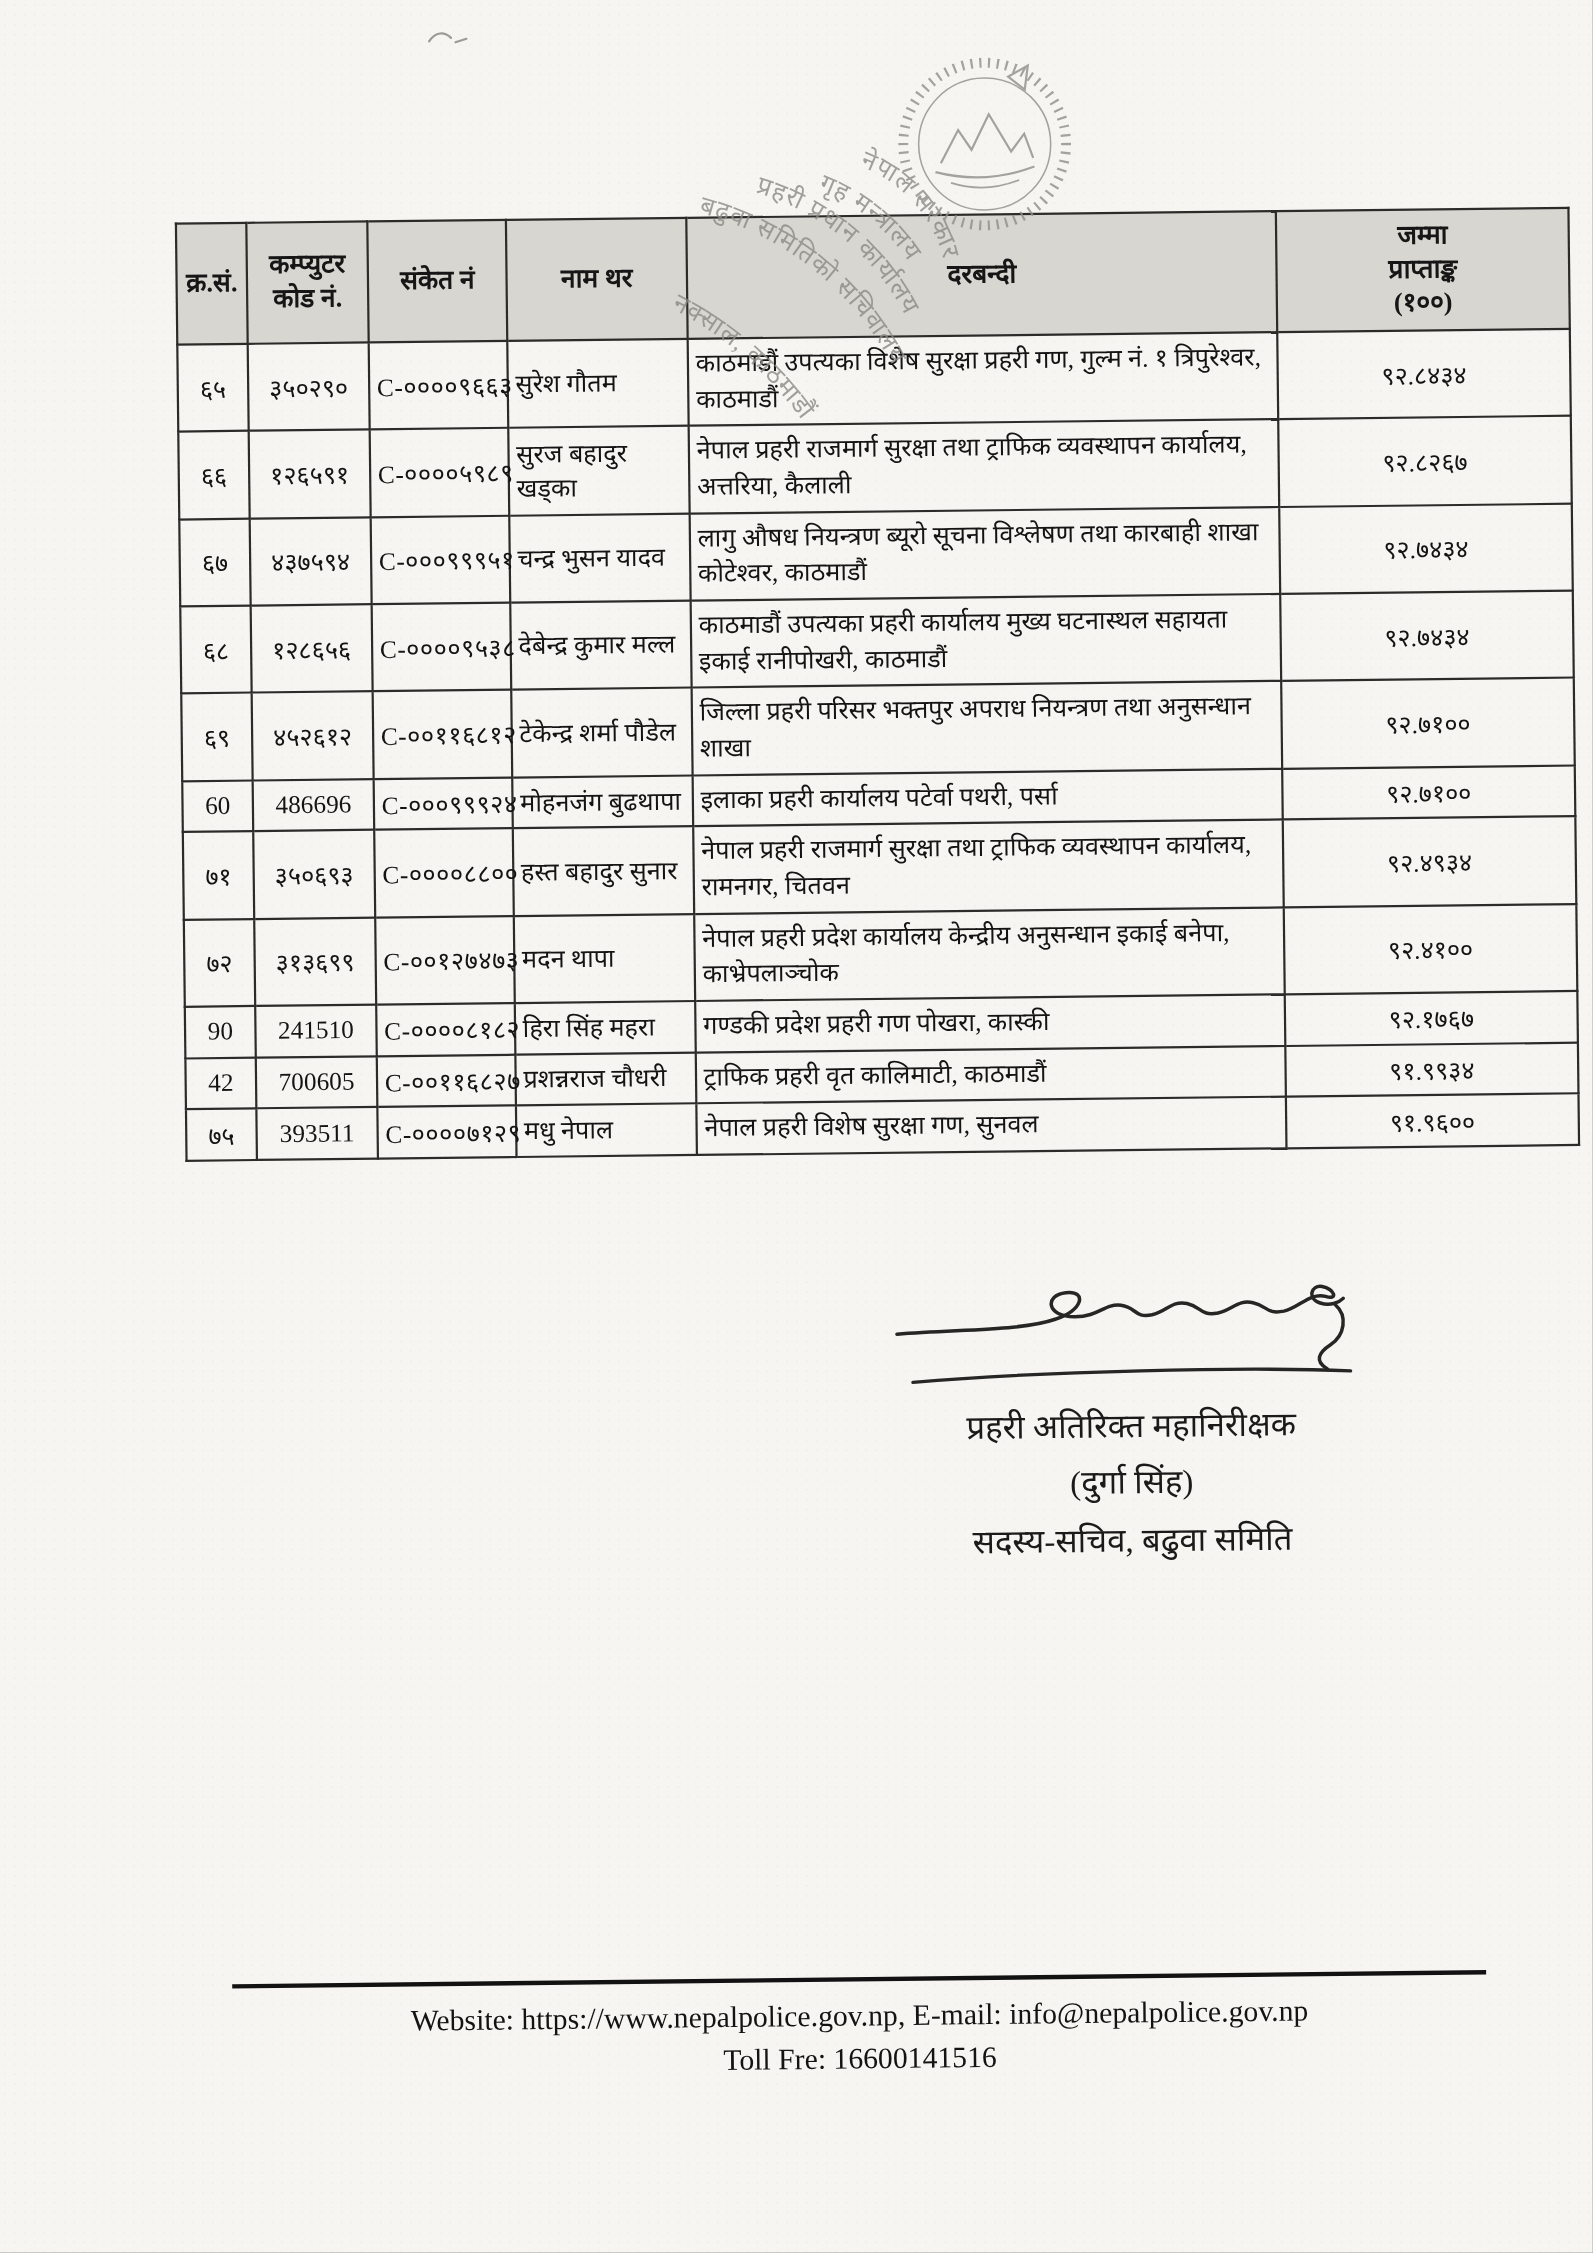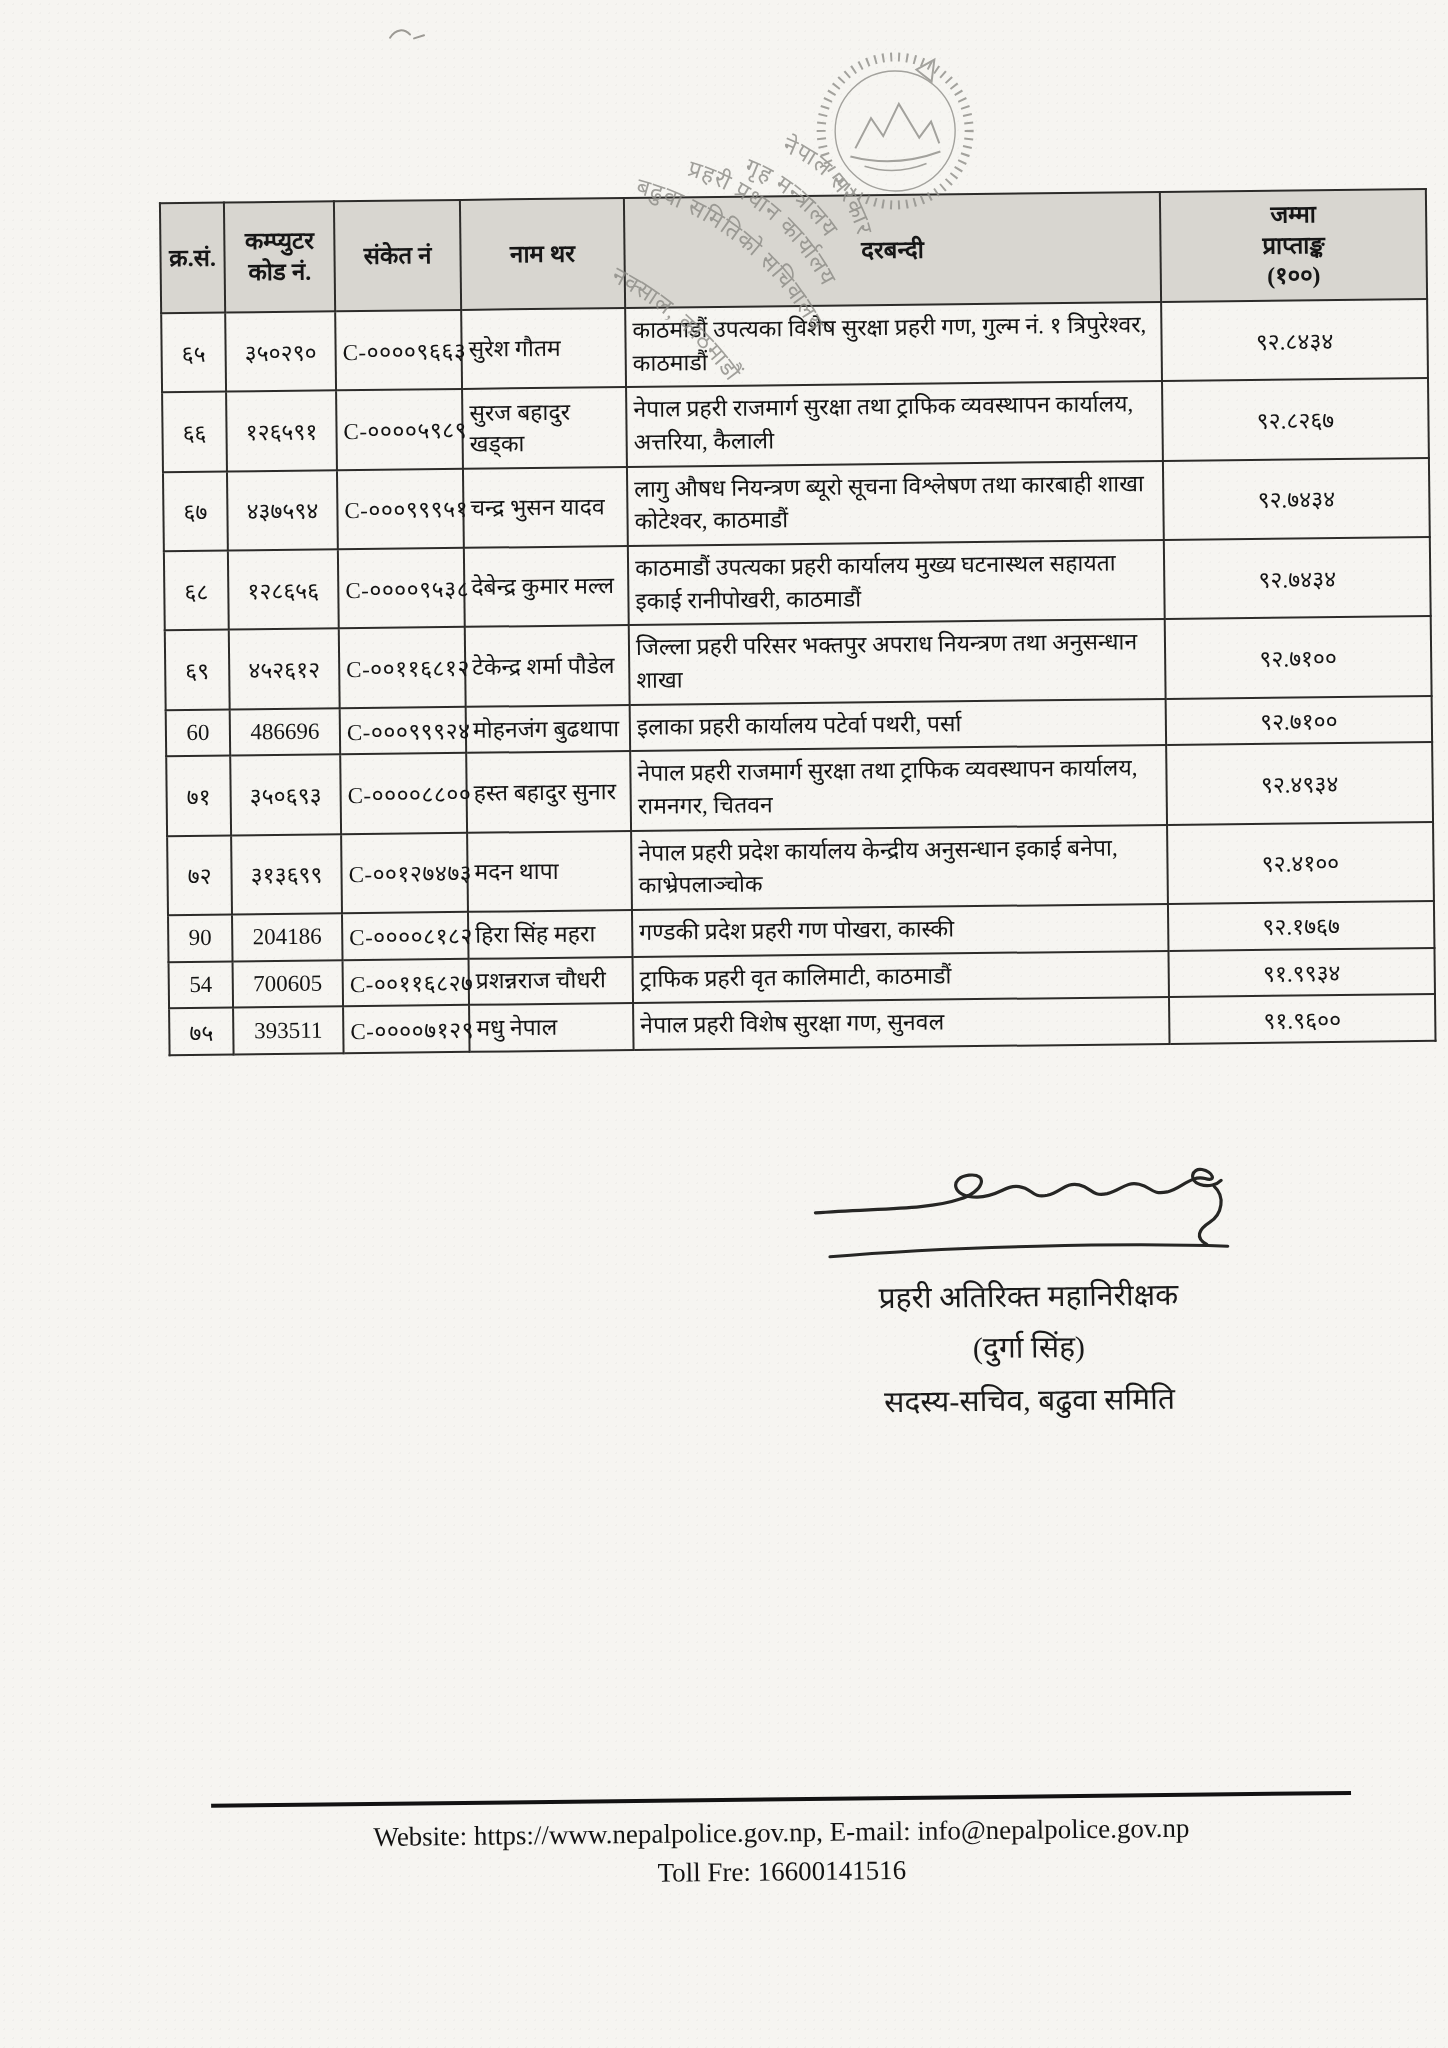--- a/index.html
+++ b/index.html
@@ -166,28 +166,28 @@
           <tr>
             <td class="td-sn">७२</td>
             <td class="td-code">३१३६९९</td>
             <td class="td-symbol">C-००१२७४७३</td>
             <td class="td-name">मदन थापा</td>
             <td class="td-posting">नेपाल प्रहरी प्रदेश कार्यालय केन्द्रीय अनुसन्धान इकाई बनेपा, काभ्रेपलाञ्चोक</td>
             <td class="td-marks">९२.४१००</td>
           </tr>
           <tr>
             <td class="td-sn">90</td>
-            <td class="td-code">204186</td>
+            <td class="td-code">241510</td>
             <td class="td-symbol">C-००००८१८२</td>
             <td class="td-name">हिरा सिंह महरा</td>
             <td class="td-posting">गण्डकी प्रदेश प्रहरी गण पोखरा, कास्की</td>
             <td class="td-marks">९२.१७६७</td>
           </tr>
           <tr>
-            <td class="td-sn">54</td>
+            <td class="td-sn">42</td>
             <td class="td-code">700605</td>
             <td class="td-symbol">C-००११६८२७</td>
             <td class="td-name">प्रशन्नराज चौधरी</td>
             <td class="td-posting">ट्राफिक प्रहरी वृत कालिमाटी, काठमाडौं</td>
             <td class="td-marks">९१.९९३४</td>
           </tr>
           <tr>
             <td class="td-sn">७५</td>
             <td class="td-code">393511</td>
             <td class="td-symbol">C-००००७१२९</td>

